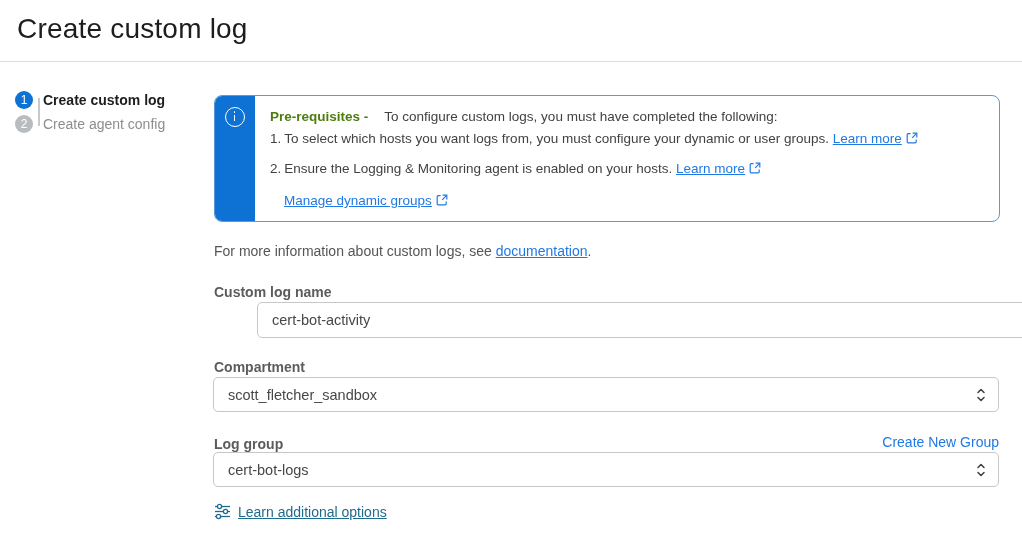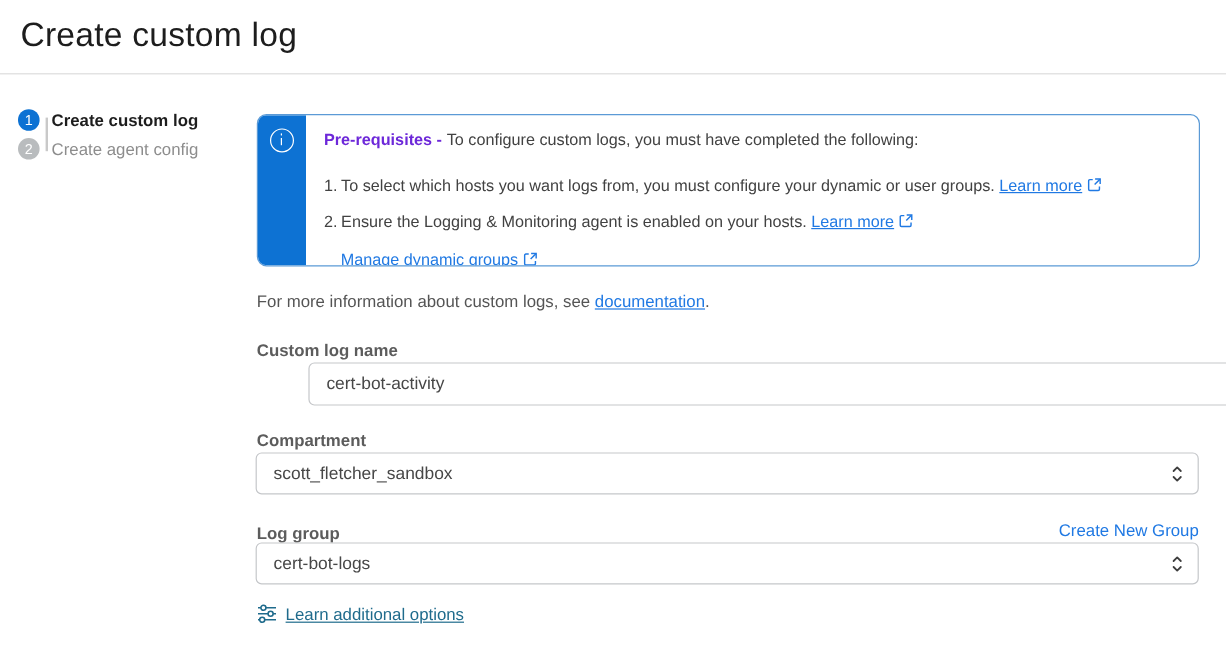--- a/index.html
+++ b/index.html
@@ -35,22 +35,22 @@
     display:flex; justify-content:center; align-items:flex-start;
     padding-top:11px; }
   .info-icon { width:20px; height:20px; border:1.6px solid #fff;
     border-radius:50%; position:relative; }
   .info-icon::before { content:""; position:absolute; left:7.6px; top:3.4px;
     width:1.8px; height:1.8px; background:#fff; border-radius:50%; }
   .info-icon::after { content:""; position:absolute; left:7.6px; top:7px;
     width:1.8px; height:6.4px; background:#fff; }
   .banner-content { padding:11px 16px 10px 15px; font-size:13.5px;
     color:#424242; line-height:19px; }
-  .banner-intro b { color:#6d28d9; margin-right:4px; }
-  .banner-item { margin-top:19px; }
+  .banner-intro b { color:#4d7c0f; margin-right:16px; }
+  .banner-item { margin-top:3px; }
   .banner-item + .banner-item { margin-top:11px; }
   .banner-item .num { margin-right:3px; }
   .manage-row { margin-top:13px; margin-left:14px;text-decoration:underline; }
 
   a, .link { color:var(--link-blue,#2079e3); text-decoration:underline;
     cursor:pointer; }
   .link-plain { text-decoration:none; }
   .ext-icon { display:inline-block; width:12px; height:12px; margin-left:4px;
     vertical-align:-1px; }
 

